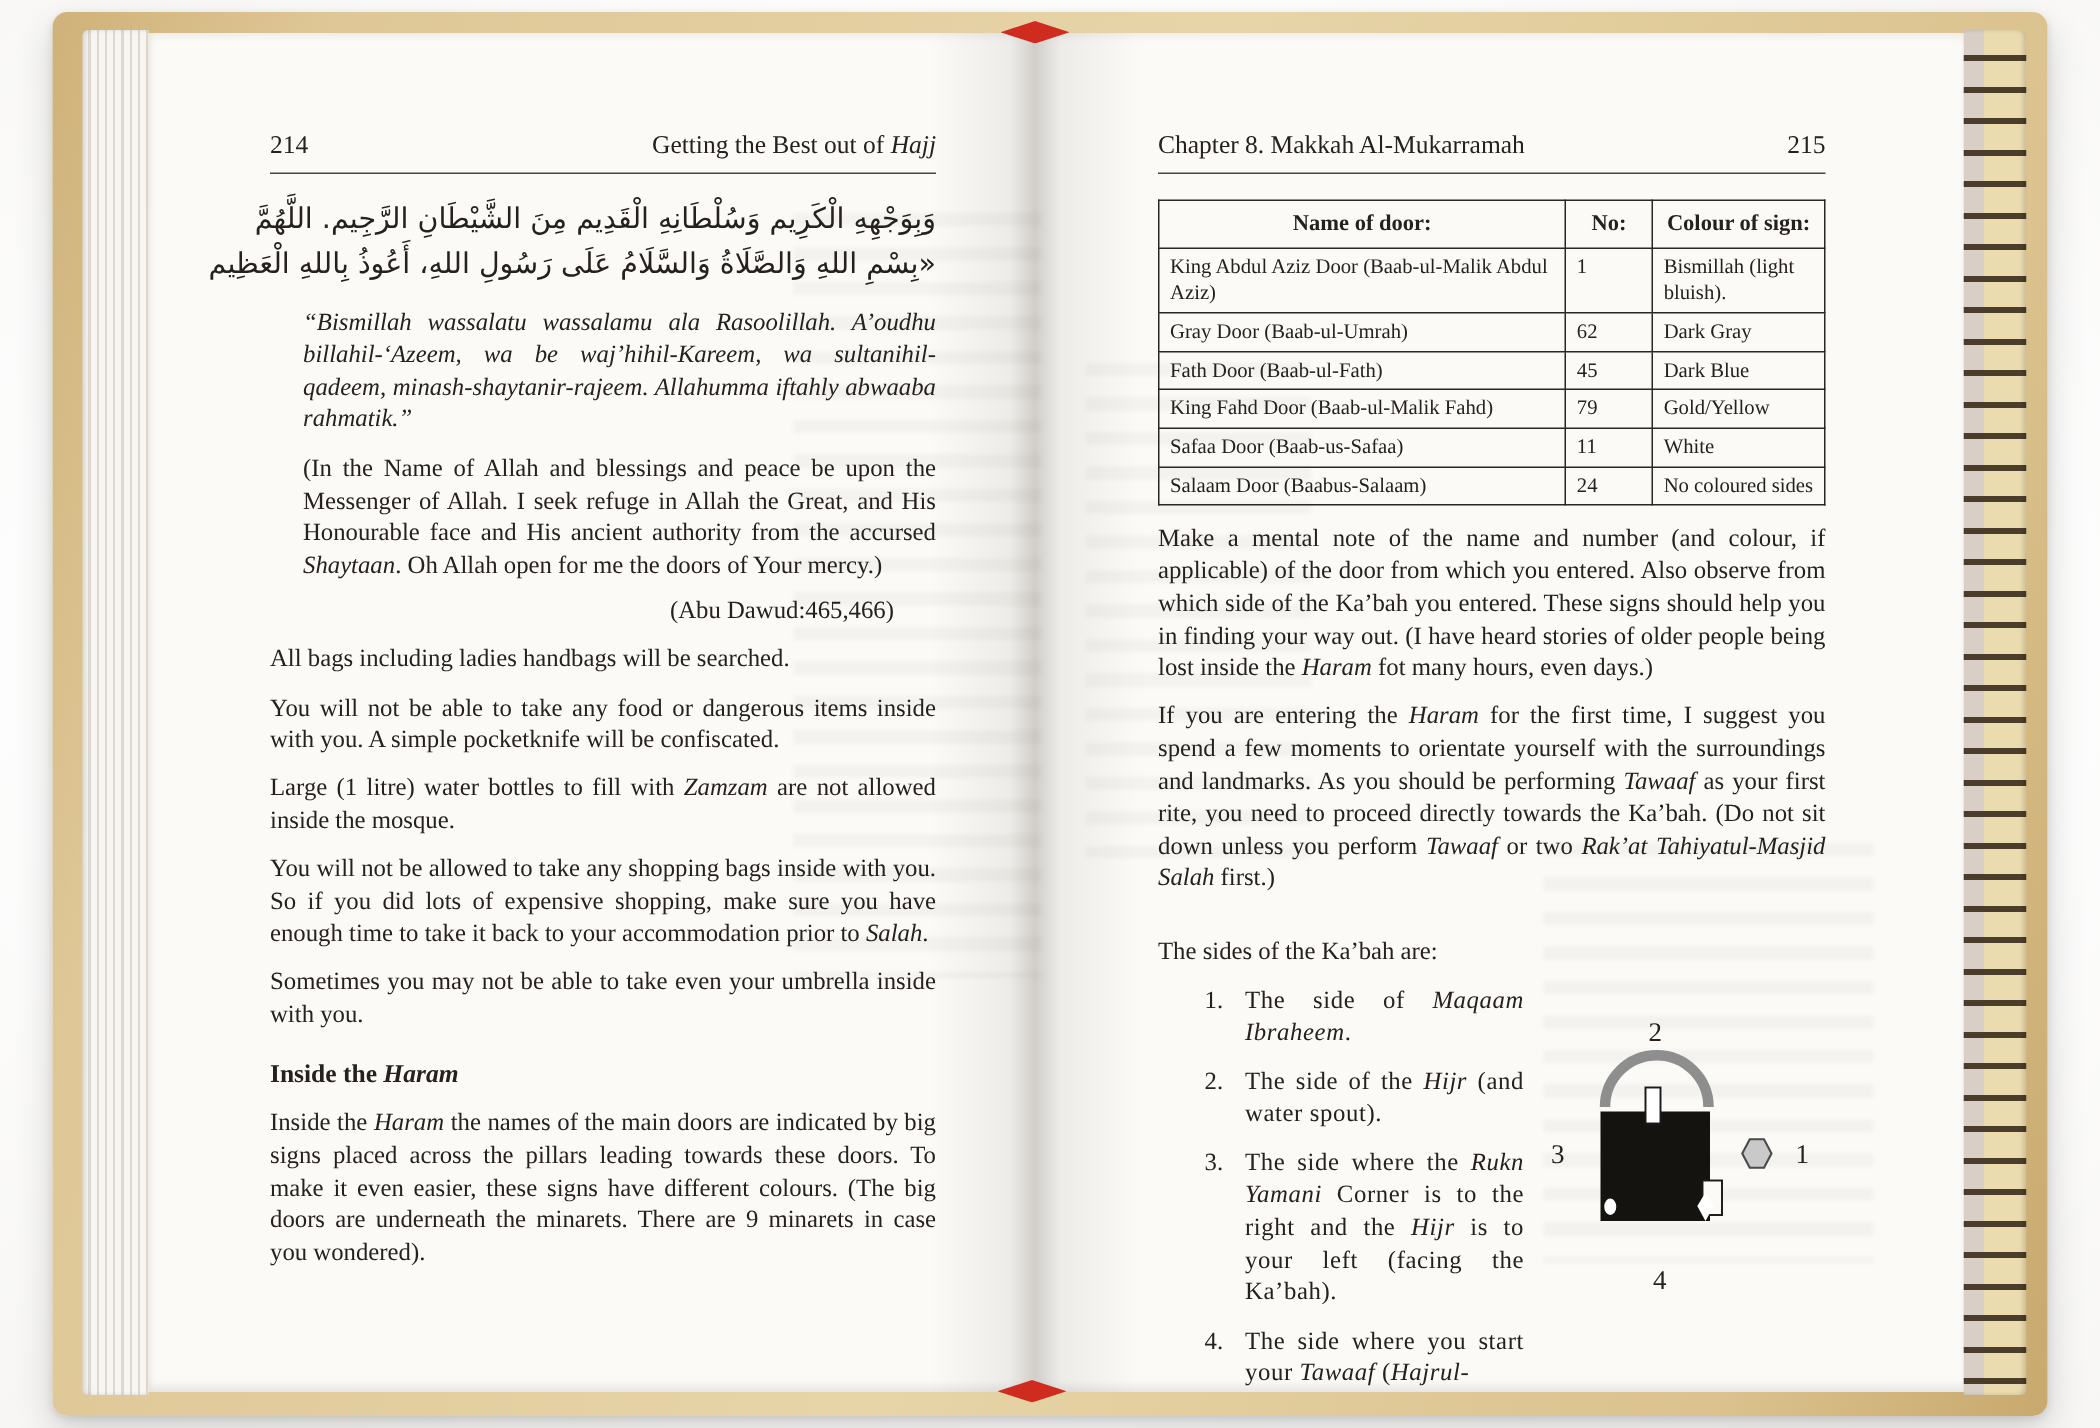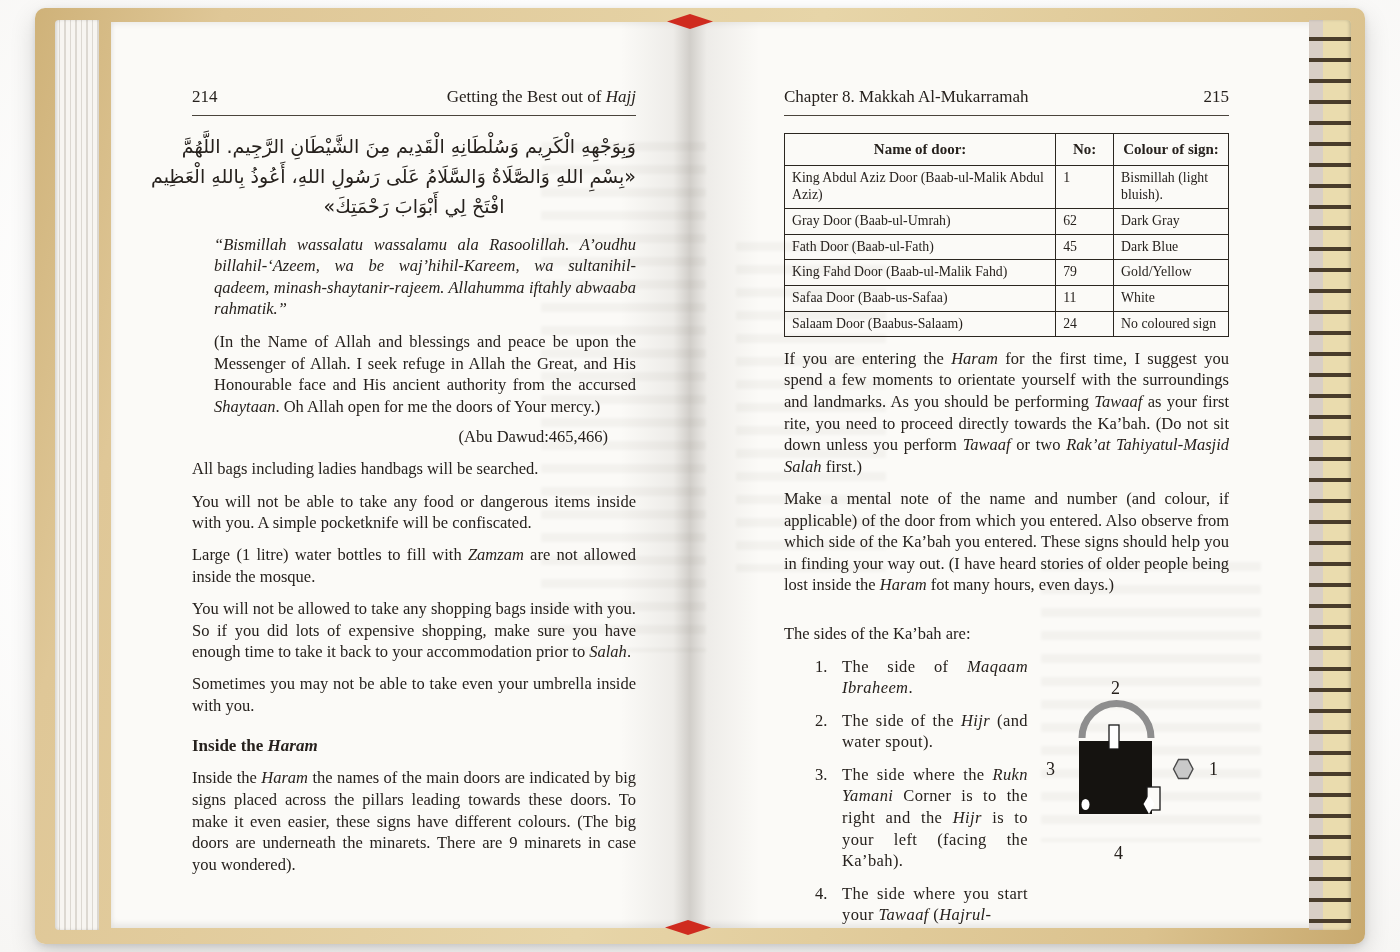--- a/index.html
+++ b/index.html
@@ -6,21 +6,21 @@
             font-family:"Liberation Serif","DejaVu Serif",serif;color:#26211d;}
   .scene{position:relative;width:1400px;height:952px;background:radial-gradient(ellipse at 50% 45%, #ffffff 60%, #f7f6f4 100%);}
 
   
   .book{position:absolute;left:35px;top:8px;width:1330px;height:936px;border-radius:10px;
         background:linear-gradient(105deg,#cfb279 0%,#dfc797 12%,#e7d5a8 50%,#dbc28e 86%,#c8a96e 100%);
         box-shadow:0 10px 26px rgba(0,0,0,.16), 0 2px 6px rgba(0,0,0,.10);}
   .stack-left{position:absolute;left:20px;top:12px;bottom:14px;width:44px;border-radius:4px 0 0 4px;
         background:repeating-linear-gradient(to right,#f7f5f1 0 4px,#dcd8d1 4px 5.5px);
         box-shadow:inset 2px 0 3px rgba(0,0,0,.12);}
-  .sheet{position:absolute;left:76px;top:14px;width:1212px;height:906px;background:#fbfaf7;
+  .sheet{position:absolute;left:64px;top:14px;width:1212px;height:906px;background:#fbfaf7;
         box-shadow:inset 0 3px 5px rgba(0,0,0,.05), inset 0 -4px 6px rgba(0,0,0,.08);}
   .fore-right{position:absolute;right:14px;top:12px;bottom:14px;width:42px;border-radius:0 4px 4px 0;
         background:
           repeating-linear-gradient(to bottom, rgba(65,54,39,0) 0 17px, #4a3d2b 17px 21px),
           linear-gradient(to right,#d9cfc6 0 14px,#eadcae 14px 100%);
         background-size:8px 100',100% 100%;
         background-repeat:no-repeat,no-repeat;
         background-position:16px 0,0 0;
         box-shadow:inset -2px 0 3px rgba(0,0,0,.15);}
   .gutter{position:absolute;left:585px;top:14px;height:906px;width:140px;pointer-events:none;
@@ -75,21 +75,20 @@
       <div class="content content-left">
         <div class="running">
           <span>214</span>
           <span>Getting the Best out of <i>Hajj</i></span>
         </div>
         <div class="rule"></div>
 
         <div class="arabic">
           <div>وَبِوَجْهِهِ الْكَرِيم وَسُلْطَانِهِ الْقَدِيم مِنَ الشَّيْطَانِ الرَّجِيم. اللَّهُمَّ</div>
           <div>«بِسْمِ اللهِ وَالصَّلَاةُ وَالسَّلَامُ عَلَى رَسُولِ اللهِ، أَعُوذُ بِاللهِ الْعَظِيم</div>
-          <div>افْتَحْ لِي أَبْوَابَ رَحْمَتِكَ»</div>
         </div>
 
         <div class="translit">“Bismillah wassalatu wassalamu ala Rasoolillah. A’oudhu billahil-‘Azeem, wa be waj’hihil-Kareem, wa sultanihil-qadeem, minash-shaytanir-rajeem. Allahumma iftahly abwaaba rahmatik.”</div>
         <div class="translation">(In the Name of Allah and blessings and peace be upon the Messenger of Allah. I seek refuge in Allah the Great, and His Honourable face and His ancient authority from the accursed <i>Shaytaan</i>. Oh Allah open for me the doors of Your mercy.)</div>
         <div class="citation">(Abu Dawud:465,466)</div>
 
         <p class="body">All bags including ladies handbags will be searched.</p>
         <p class="body">You will not be able to take any food or dangerous items inside with you. A simple pocketknife will be confiscated.</p>
         <p class="body">Large (1 litre) water bottles to fill with <i>Zamzam</i> are not allowed inside the mosque.</p>
         <p class="body">You will not be allowed to take any shopping bags inside with you. So if you did lots of expensive shopping, make sure you have enough time to take it back to your accommodation prior to <i>Salah</i>.</p>
@@ -141,27 +140,27 @@
                 <td>Gold/Yellow</td>
               </tr>
               <tr>
                 <td>Safaa Door (Baab-us-Safaa)</td>
                 <td>11</td>
                 <td>White</td>
               </tr>
               <tr>
                 <td>Salaam Door (Baabus-Salaam)</td>
                 <td>24</td>
-                <td>No coloured sign</td>
+                <td>No coloured sides</td>
               </tr>
             </tbody>
         </table>
 
+        <p class="body p-gap">Make a mental note of the name and number (and colour, if applicable) of the door from which you entered. Also observe from which side of the Ka’bah you entered. These signs should help you in finding your way out. (I have heard stories of older people being lost inside the <i>Haram</i> fot many hours, even days.)</p>
         <p class="body p-gap">If you are entering the <i>Haram</i> for the first time, I suggest you spend a few moments to orientate yourself with the surroundings and landmarks. As you should be performing <i>Tawaaf</i> as your first rite, you need to proceed directly towards the Ka’bah. (Do not sit down unless you perform <i>Tawaaf</i> or two <i>Rak’at Tahiyatul-Masjid Salah</i> first.)</p>
-        <p class="body p-gap">Make a mental note of the name and number (and colour, if applicable) of the door from which you entered. Also observe from which side of the Ka’bah you entered. These signs should help you in finding your way out. (I have heard stories of older people being lost inside the <i>Haram</i> fot many hours, even days.)</p>
 
         <div class="sides-intro">The sides of the Ka’bah are:</div>
 
         <div class="sides-wrap">
           <div class="sides-list">
               <div class="li">
                 <span class="li-num">1.</span>
                 <span class="li-text">The side of <i>Maqaam Ibraheem</i>.</span>
               </div>
               <div class="li">

